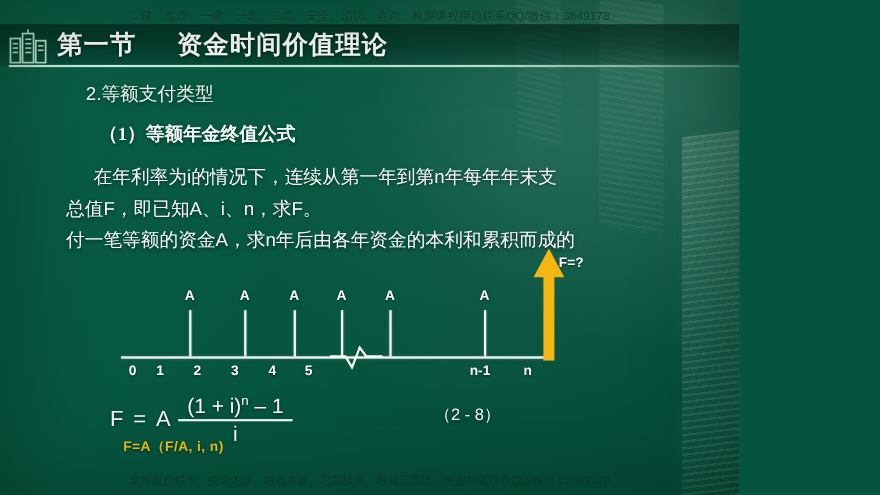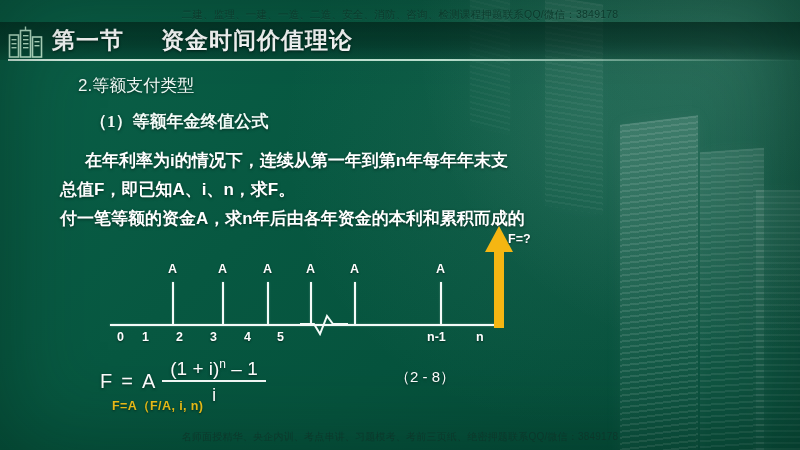--- a/index.html
+++ b/index.html
@@ -2,21 +2,21 @@
 <html><head>
 <meta charset="utf-8">
 <style>
   html,body{margin:0;padding:0;}
   body{
     width:800px;height:450px;overflow:hidden;
     font-family:"Liberation Sans","DejaVu Sans",sans-serif;
     background:#06543e;
   }
   #slide{
-    position:relative;width:800px;height:450px;overflow:hidden;
+    position:relative;width:672px;height:450px;overflow:hidden;
     background:
       radial-gradient(circle at 92% 8%, rgba(200,225,215,.16) 0%, rgba(200,225,215,0) 38%),
       radial-gradient(circle at 72% 30%, rgba(160,200,190,.10) 0%, rgba(160,200,190,0) 45%),
       linear-gradient(135deg,#0b6048 0%,#075841 38%,#06543e 60%,#054b38 100%);
   }
   
   .bgphoto{position:absolute;pointer-events:none;}
   .tower{
     position:absolute;top:-10px;
     background:linear-gradient(180deg,rgba(190,215,208,.17),rgba(120,160,150,.05));
@@ -59,21 +59,21 @@
   .l1{
     position:absolute;left:78px;top:74px;font-size:17px;font-weight:normal;
     color:#f2fbf7;text-shadow:0 1px 3px rgba(0,0,0,.5);white-space:nowrap;
   }
   .l2{
     position:absolute;left:90px;top:110px;font-size:17px;font-weight:bold;
     color:#f2fbf7;text-shadow:0 1px 3px rgba(0,0,0,.5);white-space:nowrap;font-family:Liberation Serif, serif;
   }
   .para{position:absolute;left:60px;top:146px;width:620px;}
   .pline{
-    font-size:17px;font-weight:bold;color:#ffffff;line-height:29px;
+    font-size:17px;font-weight:normal;color:#ffffff;line-height:29px;
     text-shadow:0 1px 3px rgba(0,0,0,.5);white-space:nowrap;
   }
   .pline.indent{padding-left:25px;}
   
   .diagram{position:absolute;left:110px;top:258px;width:400px;height:86px;}
   .axis{
     position:absolute;left:0;top:66px;width:390px;height:2px;background:#f4fbf8;
     box-shadow:0 0 2px rgba(255,255,255,.4);
   }
   .tick{

